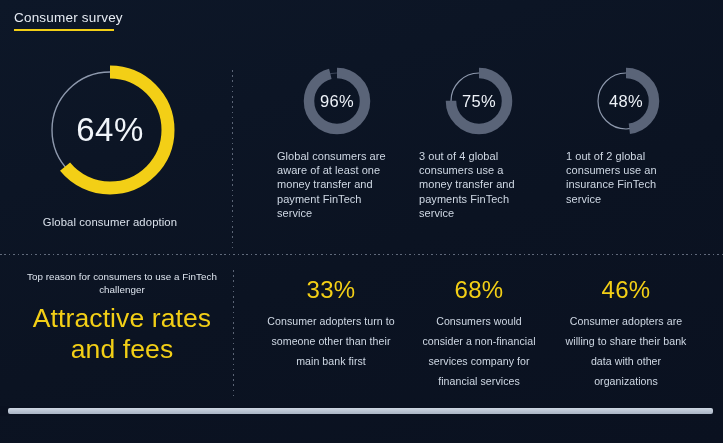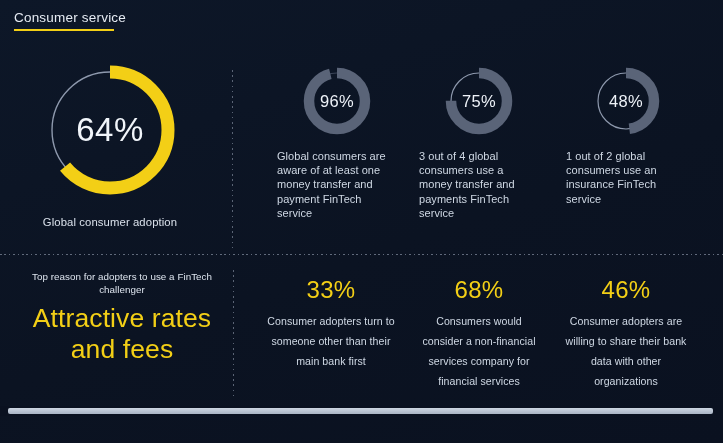--- a/index.html
+++ b/index.html
@@ -105,21 +105,21 @@
     background:linear-gradient(to bottom,#cdd6e2,#a9b4c4);
     border-radius:2px;
   }
 </style>
 </head>
 <body>
 
 <div id="page">
 
   <div id="header">
-    <div id="header-title">Consumer service</div>
+    <div id="header-title">Consumer survey</div>
     <div id="header-rule"></div>
   </div>
 
   <div id="top-row">
 
     <div id="hero-block">
       <div id="hero-donut">
         <svg width="140" height="140" viewBox="0 0 140 140" aria-hidden="true">
           <circle cx="70" cy="70" r="58" fill="none" stroke="#8e99ad" stroke-width="1.4"></circle>
           <circle id="hero-arc" cx="70" cy="70" r="58" fill="none" stroke="#f3cf16" stroke-width="13" stroke-linecap="butt" transform="rotate(-90 70 70)" stroke-dasharray="233.23183860250626 132.19290921390976"></circle>
@@ -163,21 +163,21 @@
     </div>
 
     <div class="vdiv" style="left:232px; top:14px; height:178px;"></div>
   </div>
 
   <div class="hdiv" style="top:254px;"></div>
 
   <div id="bottom-row">
 
     <div id="reason-block">
-      <div id="reason-label">Top reason for adopters to use a FinTech challenger</div>
+      <div id="reason-label">Top reason for consumers to use a FinTech challenger</div>
       <div id="reason-headline">Attractive rates and fees</div>
     </div>
 
     <div class="pct-col" style="left:256px;">
       <div class="pct-value">33%</div>
       <div class="pct-text">Consumer adopters turn to someone other than their main bank first</div>
     </div>
 
     <div class="pct-col" style="left:404px;">
       <div class="pct-value">68%</div>

